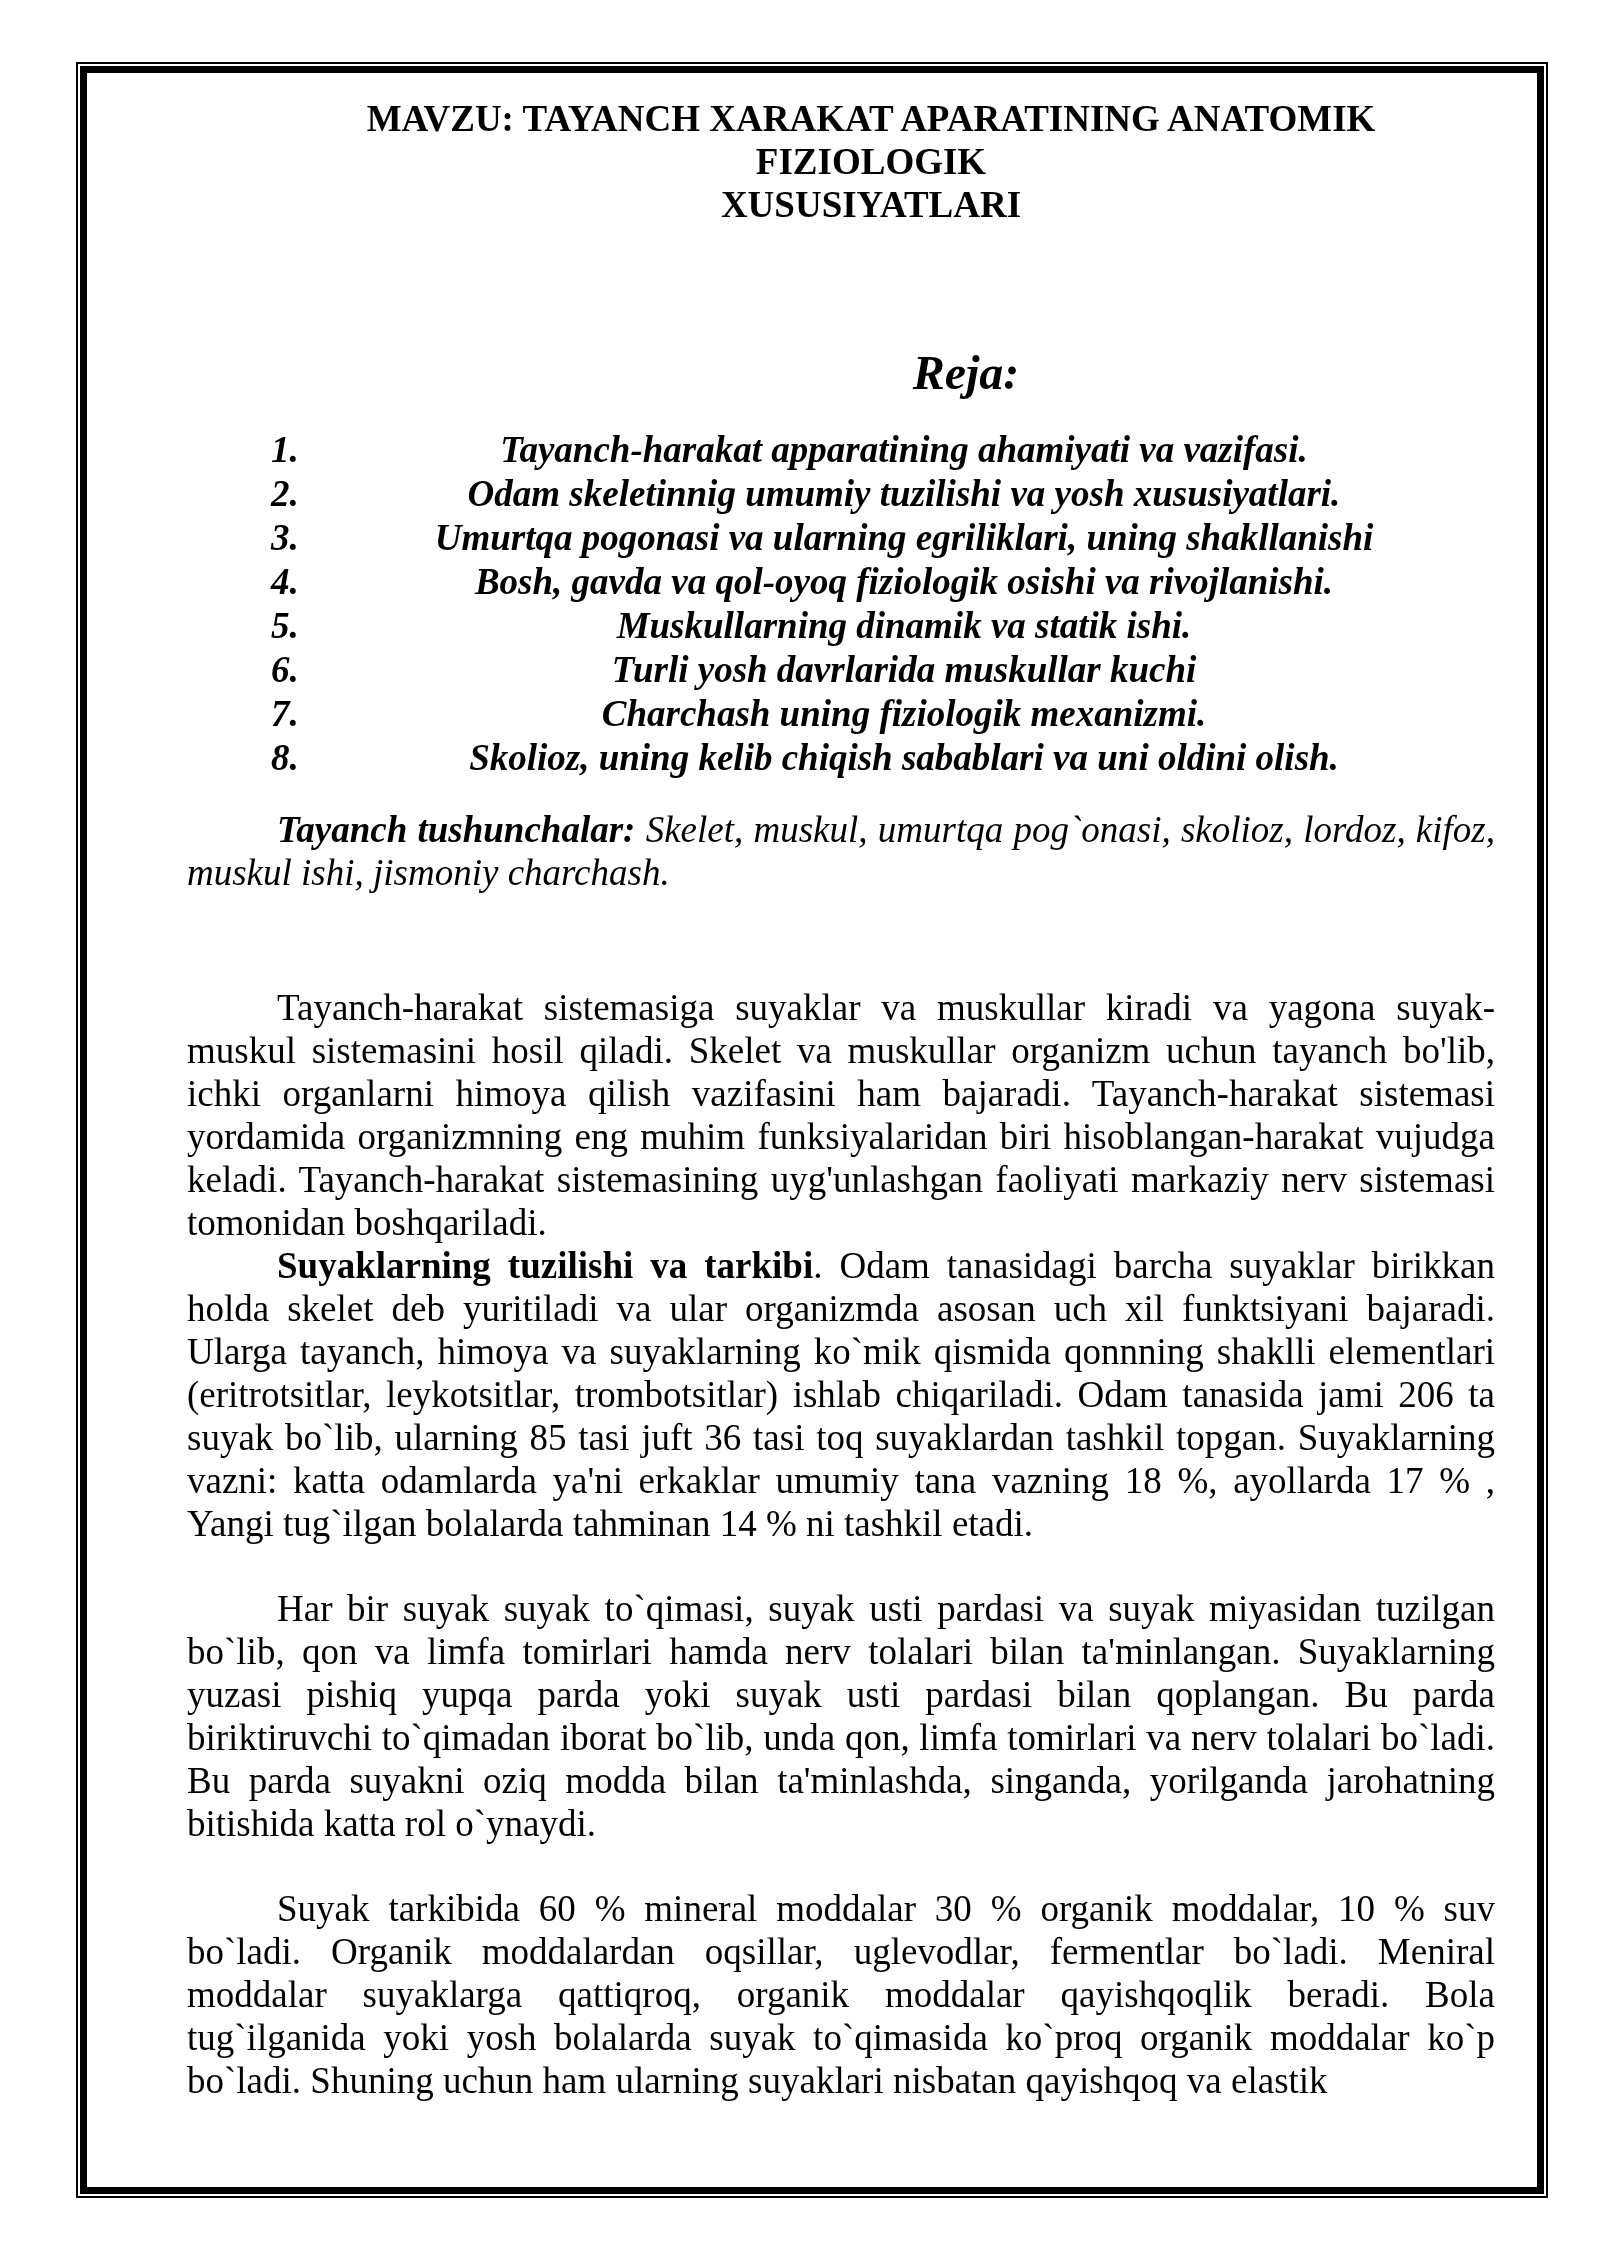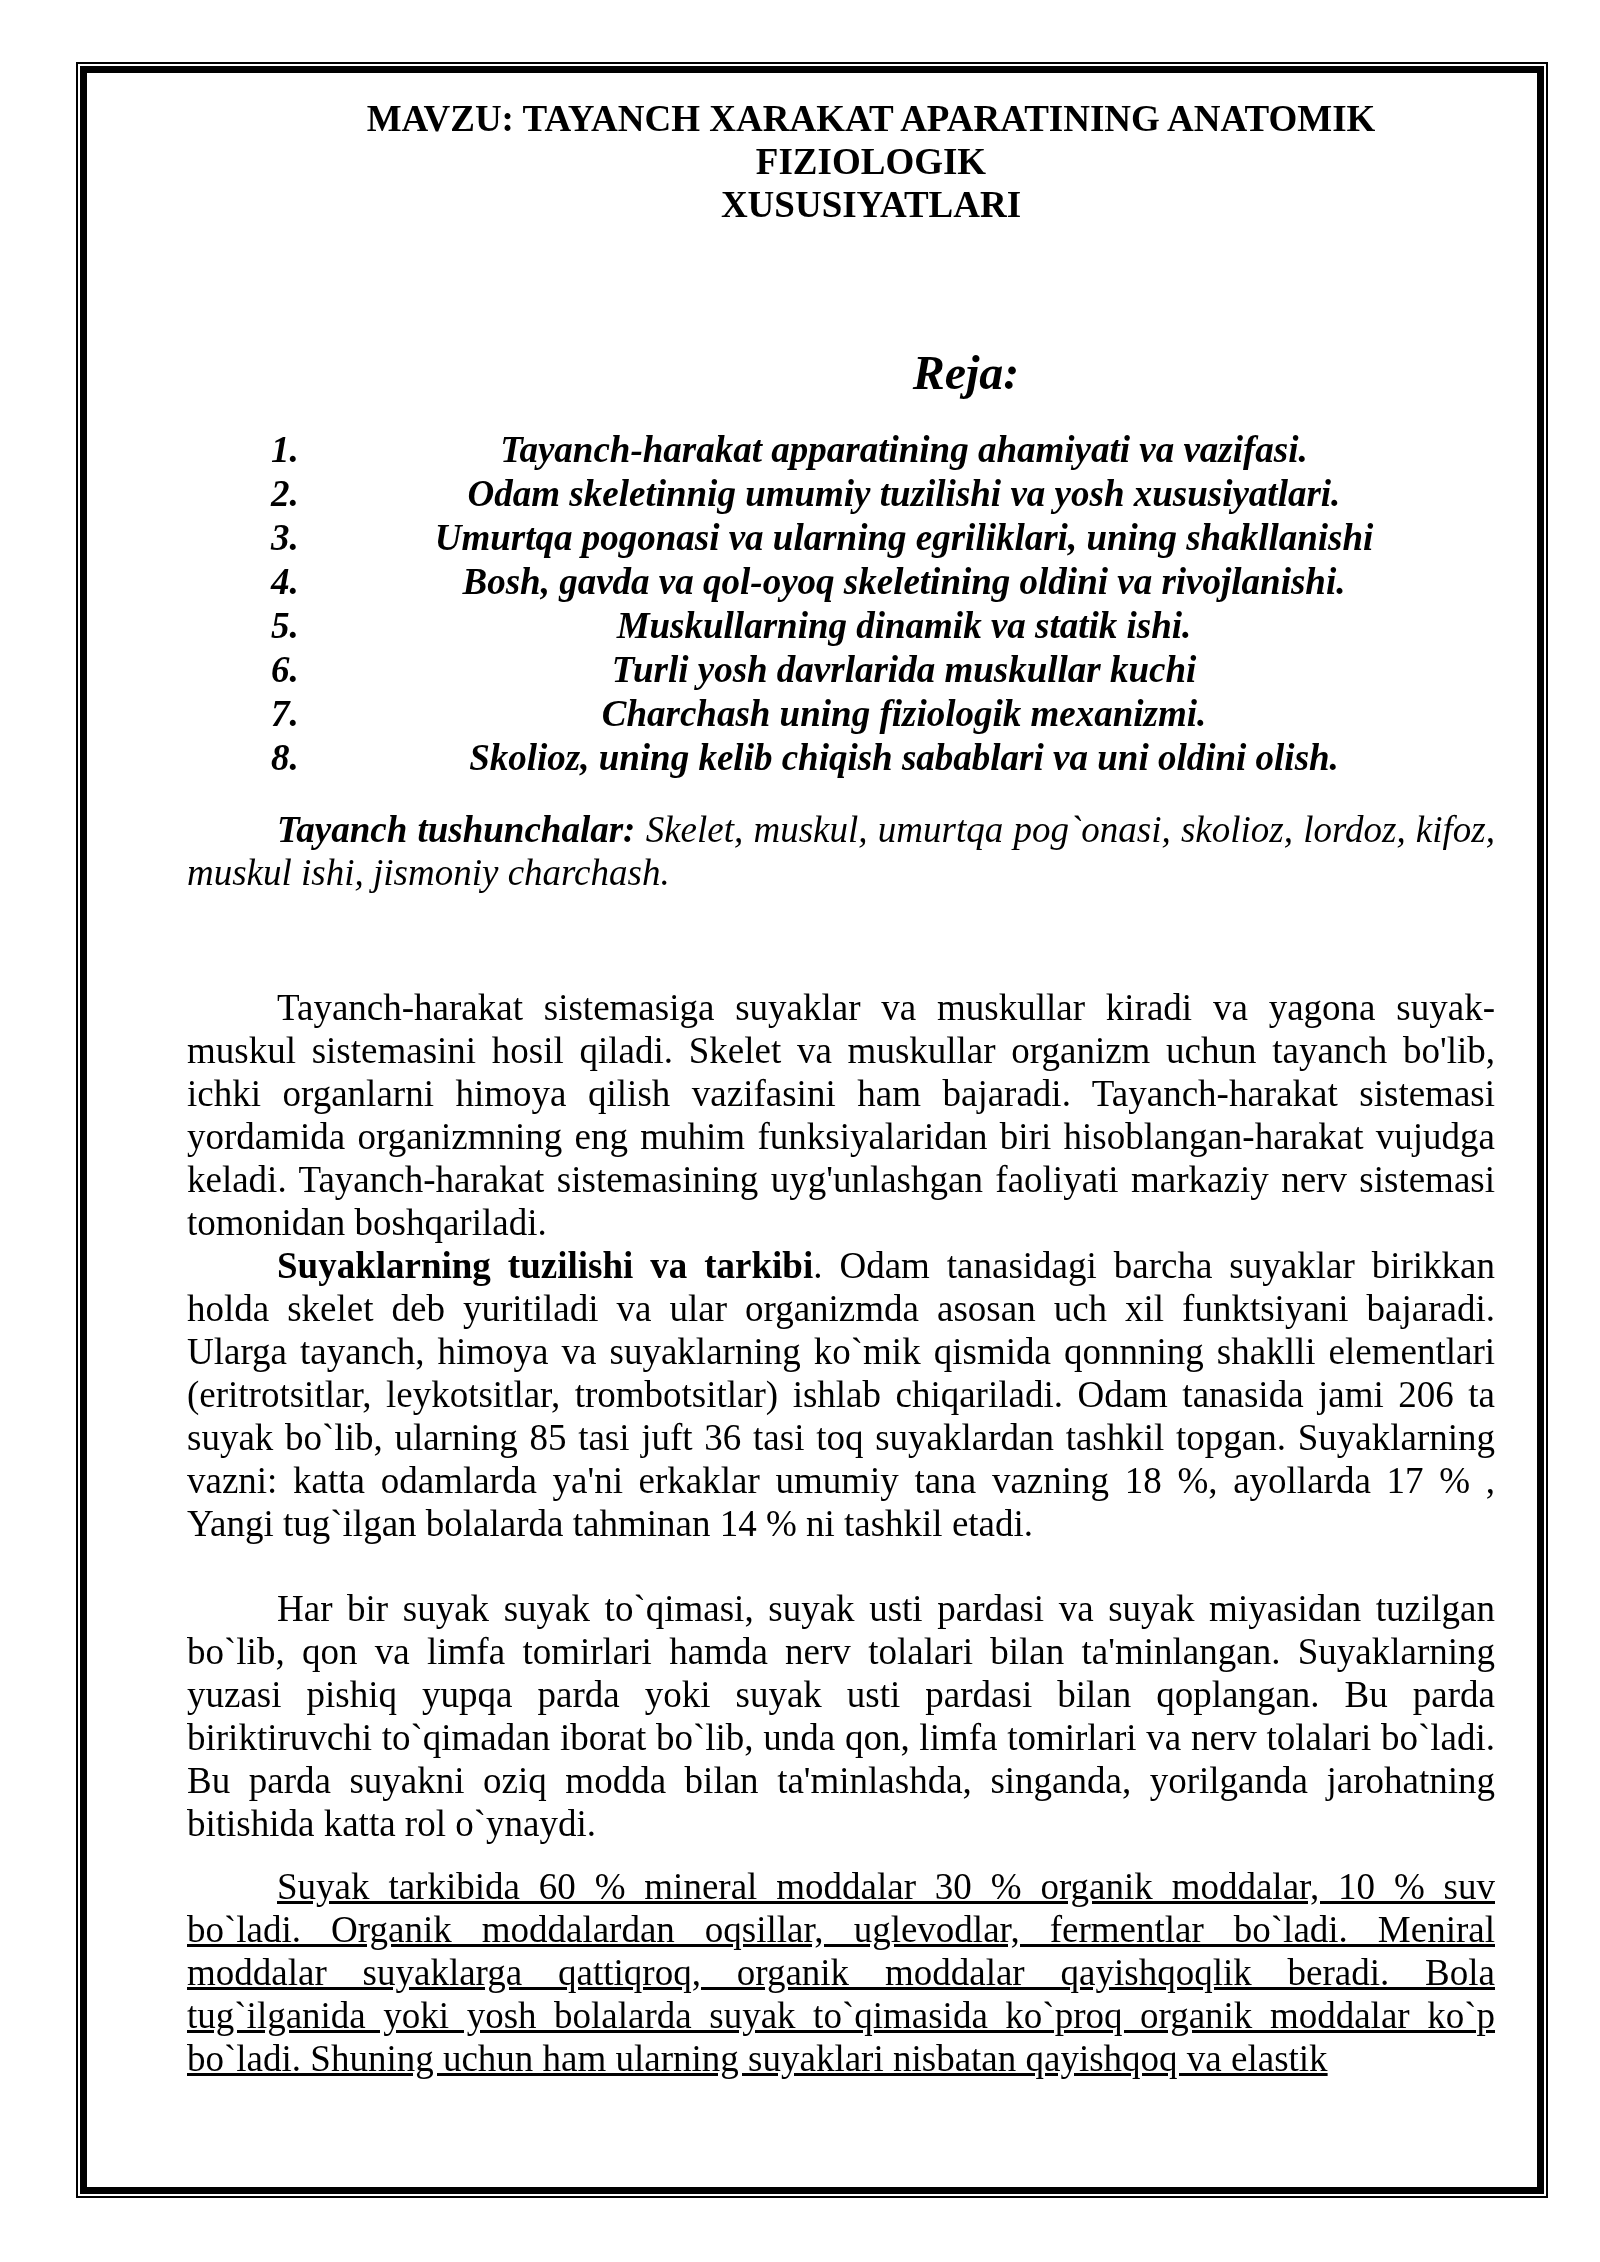--- a/index.html
+++ b/index.html
@@ -73,40 +73,40 @@
   }
   .key-concepts {
     margin-top: 28px;
     font-style: italic;
   }
   .key-concepts .label { font-weight: bold; }
   .p1 { margin-top: 92px; }
   .p2 { margin-top: 0; }
   .p2 .section-heading { font-weight: bold; }
   .p3 { margin-top: 42px; }
-  .p4 { margin-top: 20px; text-decoration: underline; }
+  .p4 { margin-top: 42px; }
 </style>
 </head>
 <body>
 
 <div class="frame-outer">
   <div class="frame-inner">
 
     <div class="doc-title">
       <div>MAVZU: TAYANCH XARAKAT APARATINING ANATOMIK FIZIOLOGIK</div>
       <div>XUSUSIYATLARI</div>
     </div>
 
     <div class="reja-heading">Reja:</div>
 
     <ol class="plan-list">
       <li>Tayanch-harakat apparatining ahamiyati va vazifasi.</li>
       <li>Odam skeletinnig umumiy tuzilishi va yosh xususiyatlari.</li>
       <li>Umurtqa pogonasi va ularning egriliklari, uning shakllanishi</li>
-      <li>Bosh, gavda va qol-oyoq skeletining oldini va rivojlanishi.</li>
+      <li>Bosh, gavda va qol-oyoq fiziologik osishi va rivojlanishi.</li>
       <li>Muskullarning dinamik va statik ishi.</li>
       <li>Turli yosh davrlarida muskullar kuchi</li>
       <li>Charchash uning fiziologik mexanizmi.</li>
       <li>Skolioz, uning kelib chiqish sabablari va uni oldini olish.</li>
     </ol>
 
     <p class="body-para key-concepts"><span class="label">Tayanch tushunchalar:</span><span> Skelet, muskul, umurtqa pog`onasi, skolioz, lordoz, kifoz, muskul ishi, jismoniy charchash.</span></p>
 
     <p class="body-para p1">Tayanch-harakat sistemasiga suyaklar va muskullar kiradi va yagona suyak-muskul sistemasini hosil qiladi. Skelet va muskullar organizm uchun tayanch bo'lib, ichki organlarni himoya qilish vazifasini ham bajaradi. Tayanch-harakat sistemasi yordamida organizmning eng muhim funksiyalaridan biri hisoblangan-harakat vujudga keladi. Tayanch-harakat sistemasining uyg'unlashgan faoliyati markaziy nerv sistemasi tomonidan boshqariladi.</p>
 

